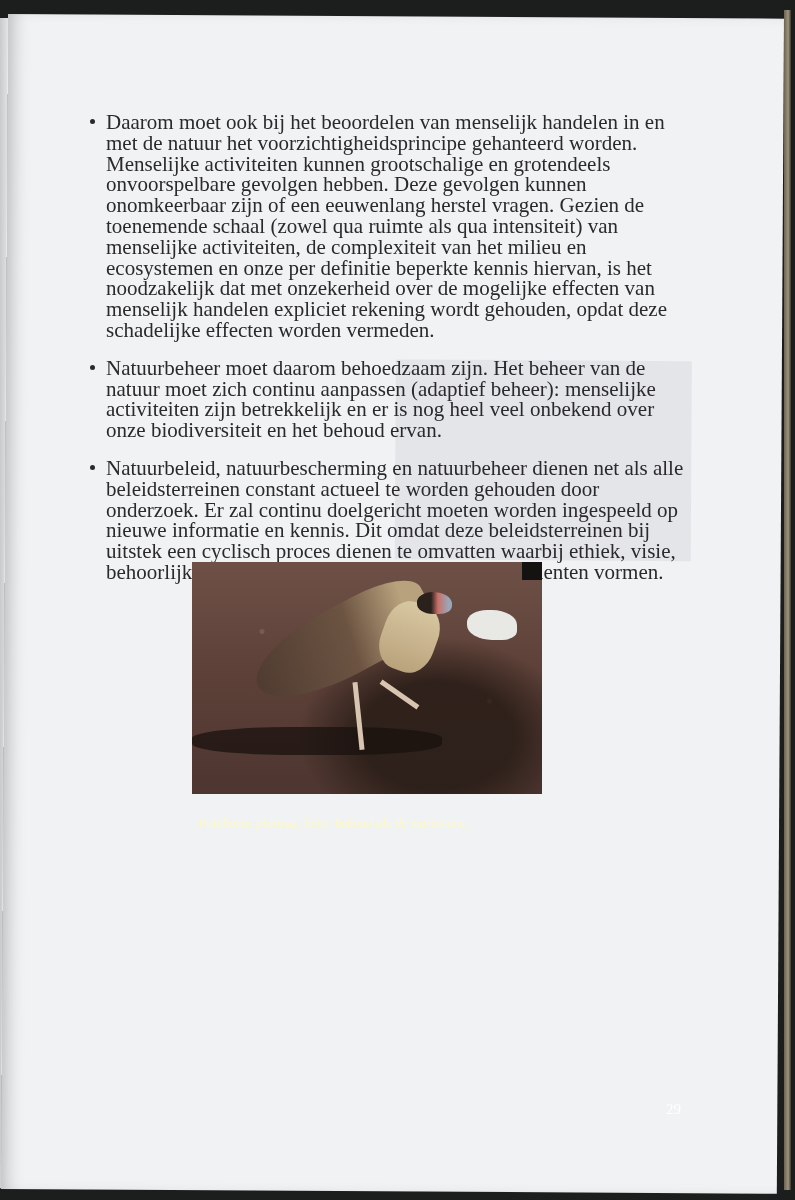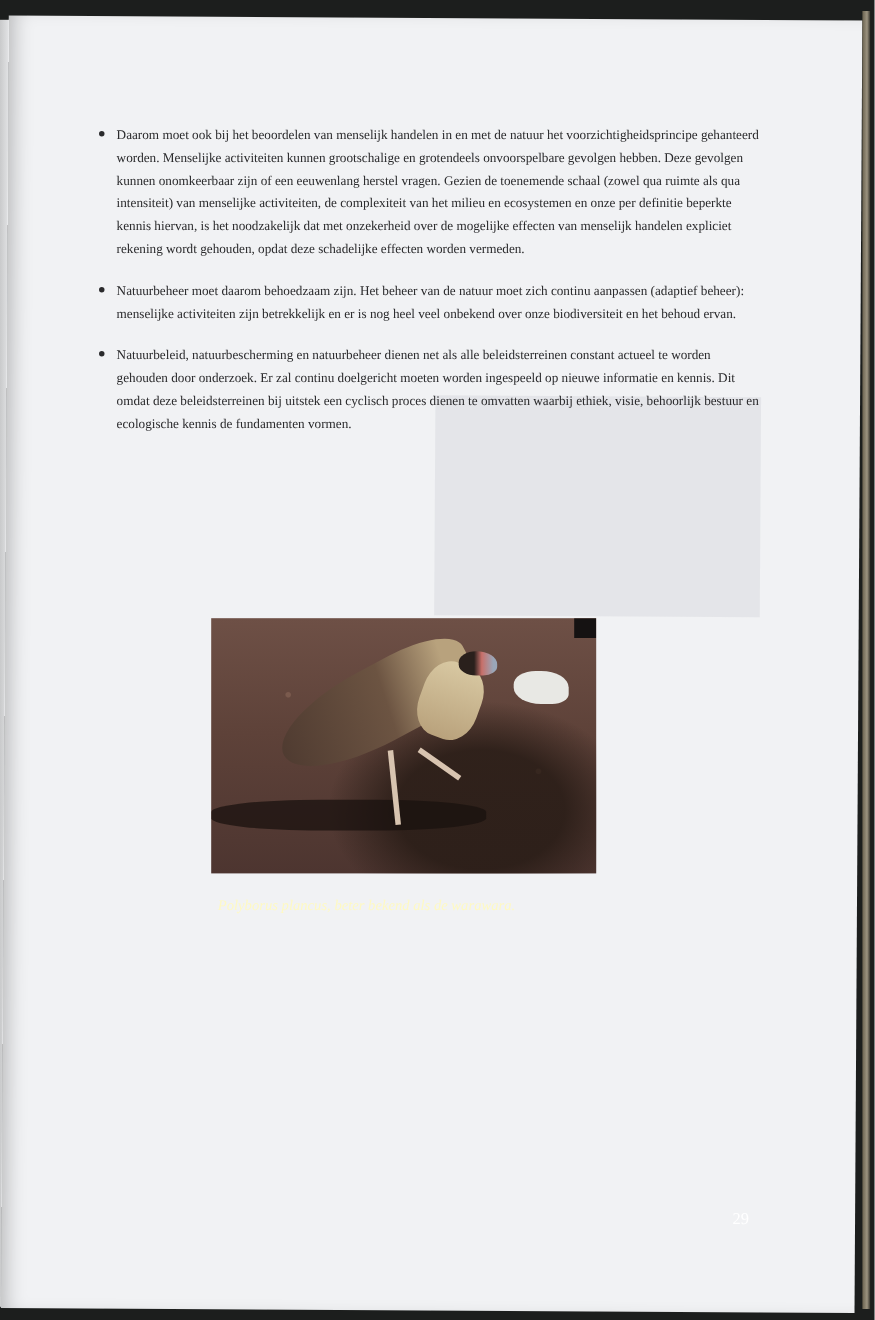--- a/index.html
+++ b/index.html
@@ -26,21 +26,21 @@
   .ghost-box {
     position:absolute; left:390px; top:343px; width:296px; height:200px;
     background:#e2e3e6; opacity:0.85;
   }
   .content {
     position:absolute; left:0; top:0; width:795px; height:1200px;
   }
   .bullet-list {
     position:absolute; left:90px; top:112px; width:605px; margin:0; padding:0;
     list-style:none;
-    font-family:"Liberation Serif", serif; font-size:12px; line-height:20.8px;
+    font-family:"Liberation Serif", serif; font-size:21px; line-height:20.8px;
     color:#2a2a2c;
   }
   .bullet-item { position:relative; padding-left:16px; margin-bottom:17px; }
   .bullet-dot {
     position:absolute; left:0; top:7px; width:5px; height:5px; border-radius:50%;
     background:#2a2a2c;
   }
   .figure {
     position:absolute; left:192px; top:562px; width:350px; height:232px;
     overflow:hidden;

